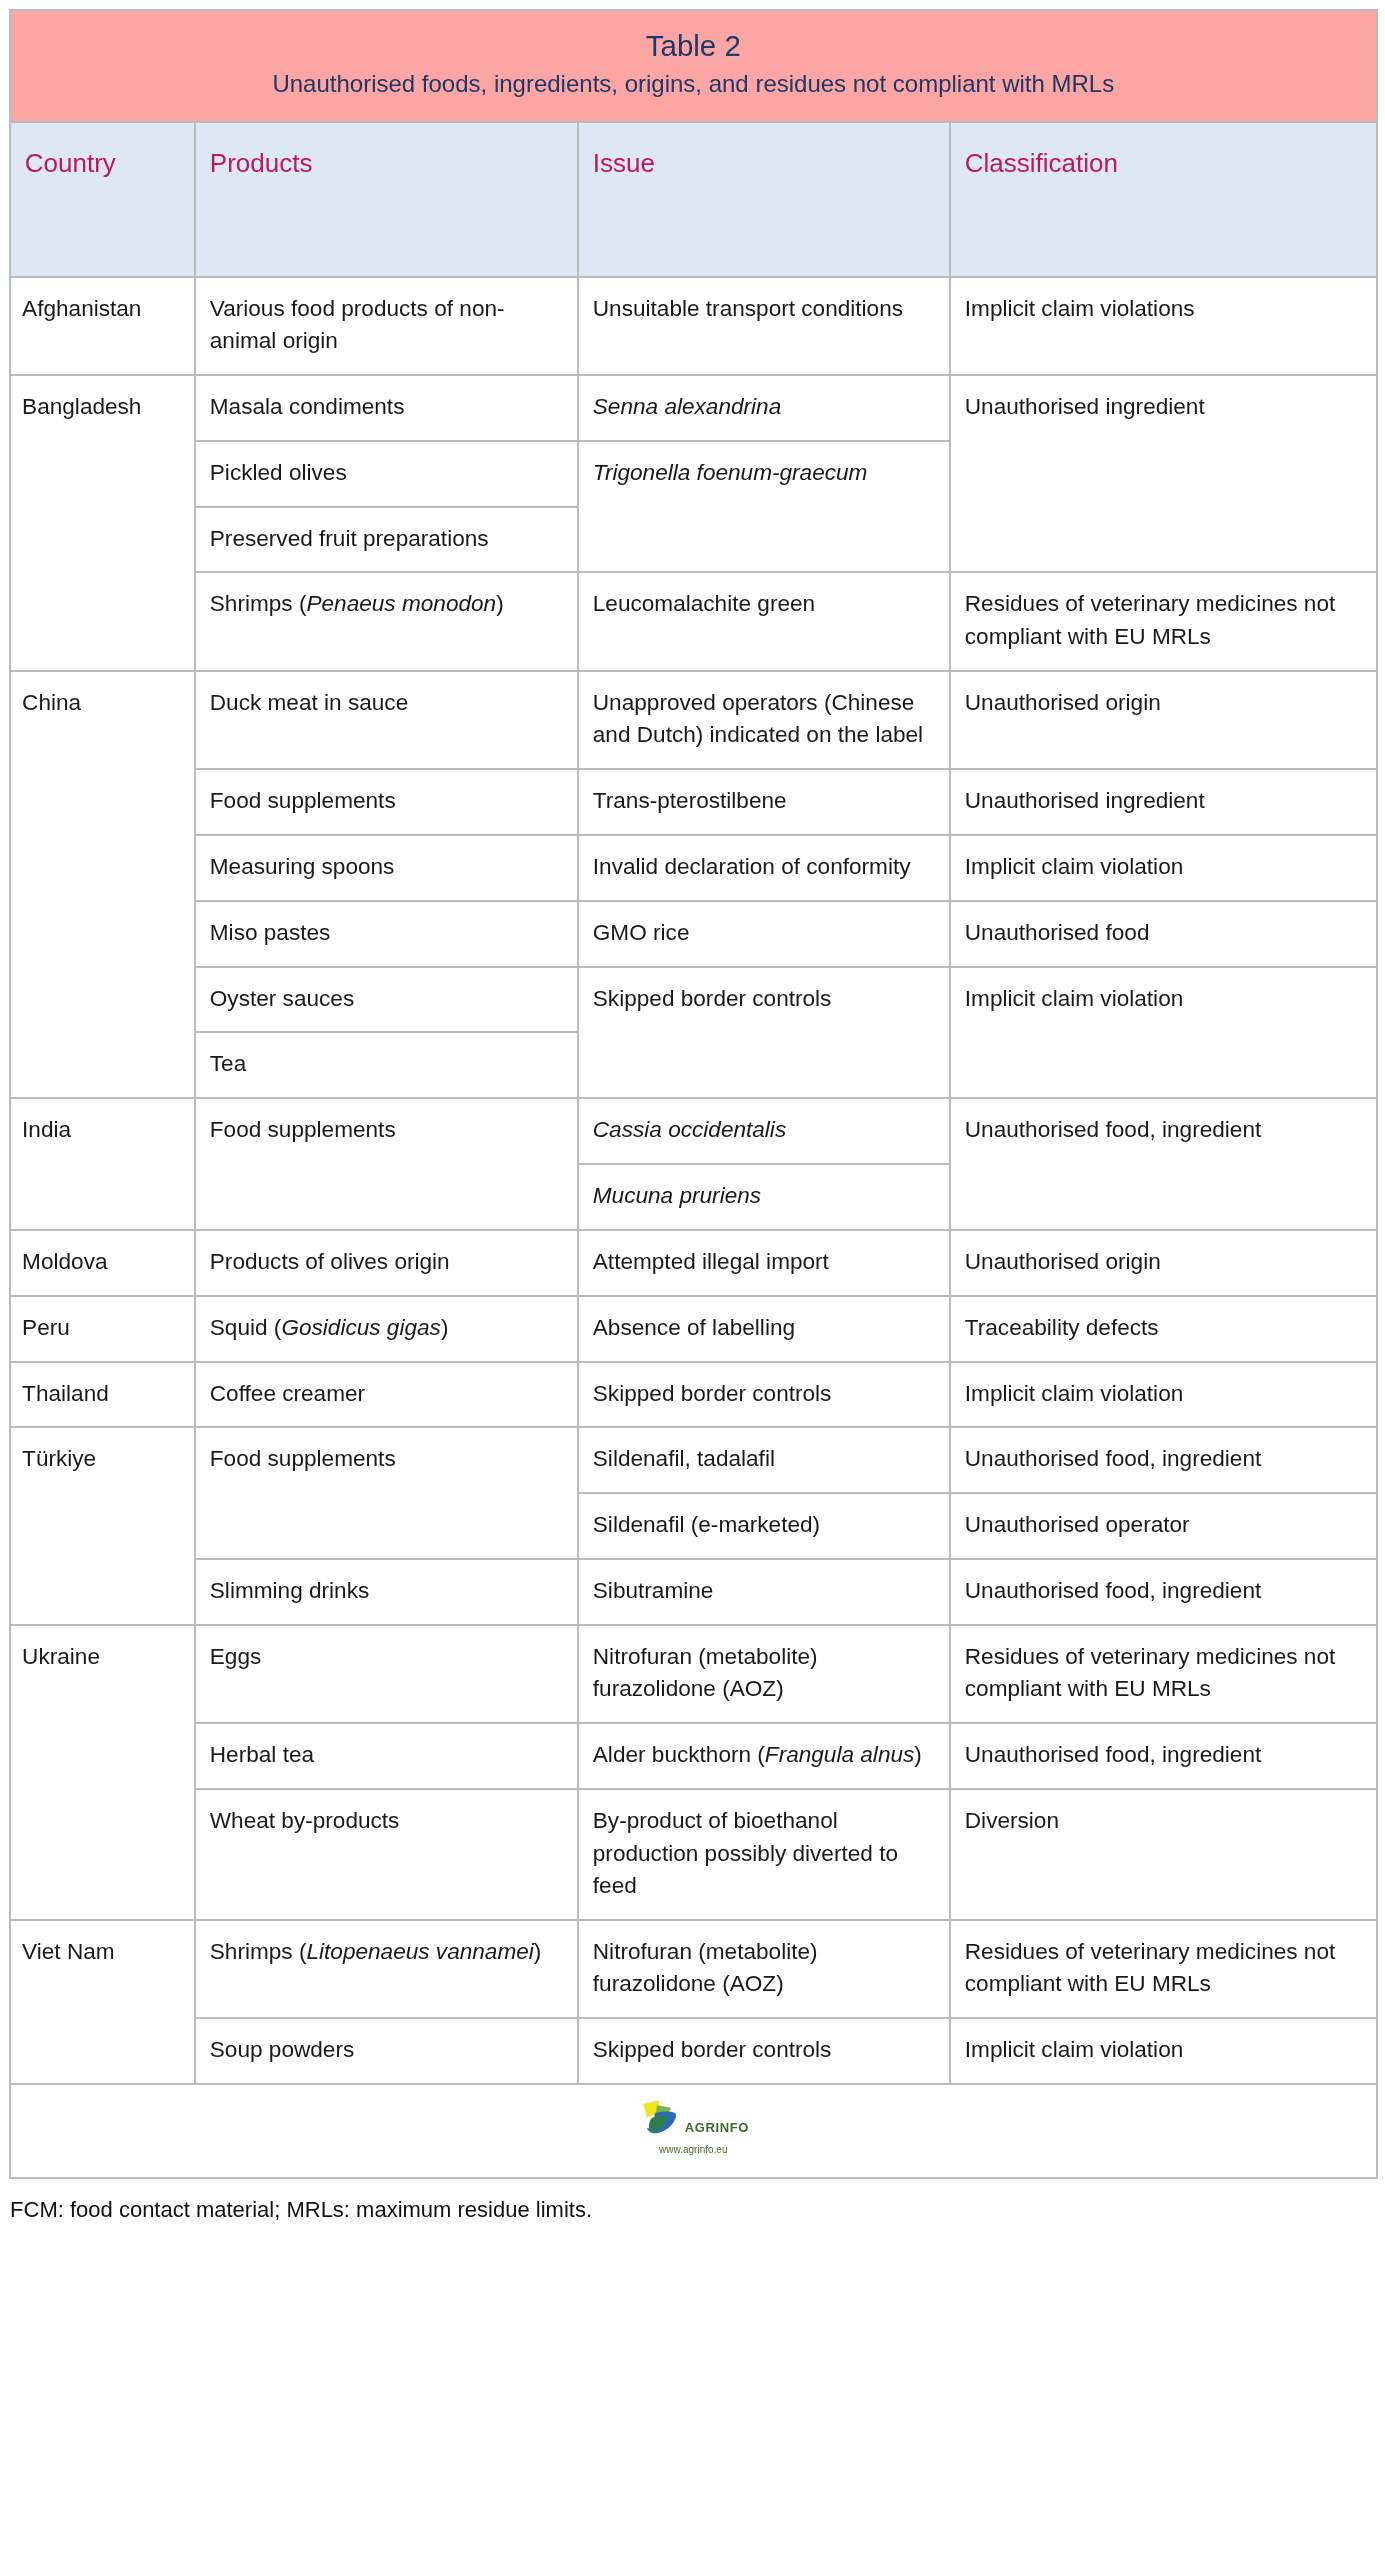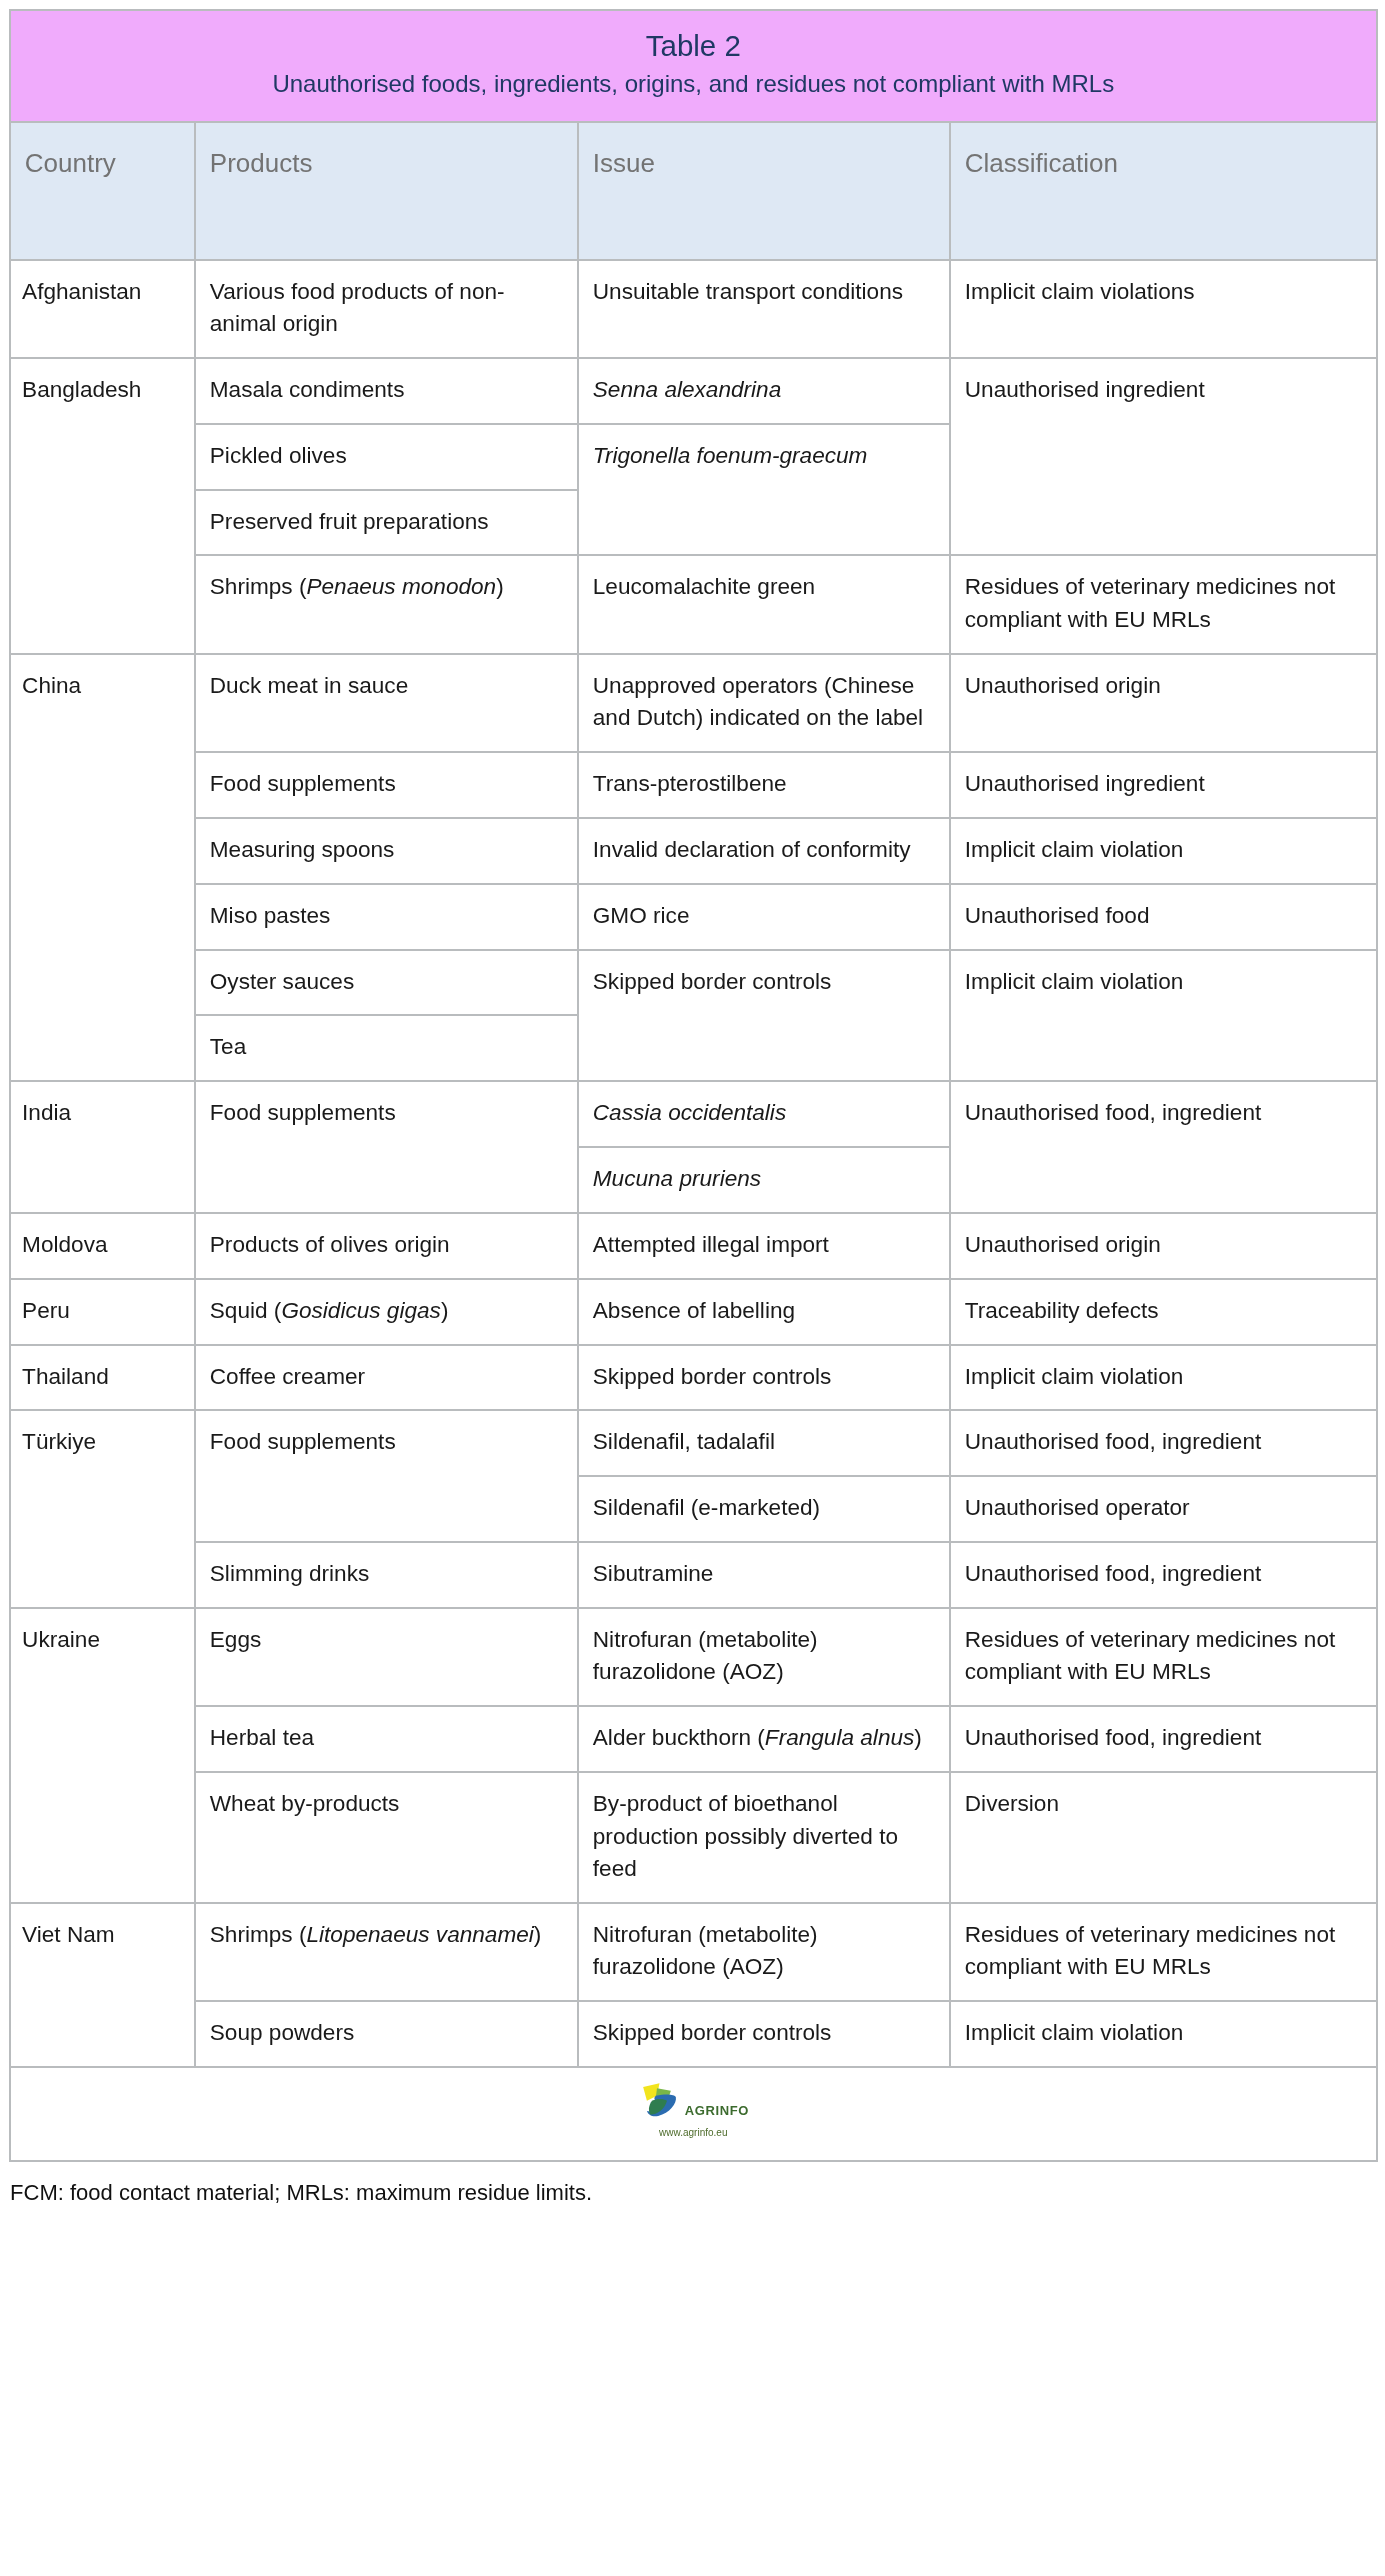--- a/index.html
+++ b/index.html
@@ -32,21 +32,21 @@
     box-sizing: border-box;
   }
   
   col.c1 { width: 185px; }
   col.c2 { width: 383px; }
   col.c3 { width: 372px; }
   col.c4 { width: 427px; }
 
   
   td.title-cell {
-    background: #f0abfc;
+    background: #fca5a5;
     text-align: center;
     vertical-align: middle;
     padding: 16.3px 25px 21.4px 25px;
     border: 2.5px solid #b9bcbe;
   }
   .title-line1 {
     color: #1f3864;
     font-size: 29.5px;
     line-height: 1.30;
     font-weight: 400;
@@ -55,26 +55,26 @@
     color: #1f3864;
     font-size: 24px;
     line-height: 1.30;
     font-weight: 400;
     margin-top: 2.5px;
   }
 
   
   th.hd {
     background: #dee8f4;
-    color: #737373;
+    color: #be185d;
     font-size: 26px;
     font-weight: 400;
     text-align: left;
     padding: 25px 14px 31px 14px;
-    height: 138px;
+    height: 155px;
     vertical-align: middle;
   }
 
   
   td.cell {
     background: #ffffff;
     color: #1a1a1a;
     font-size: 22.6px;
     line-height: 1.44;
     padding: 15px 14px 16.3px 14px;

